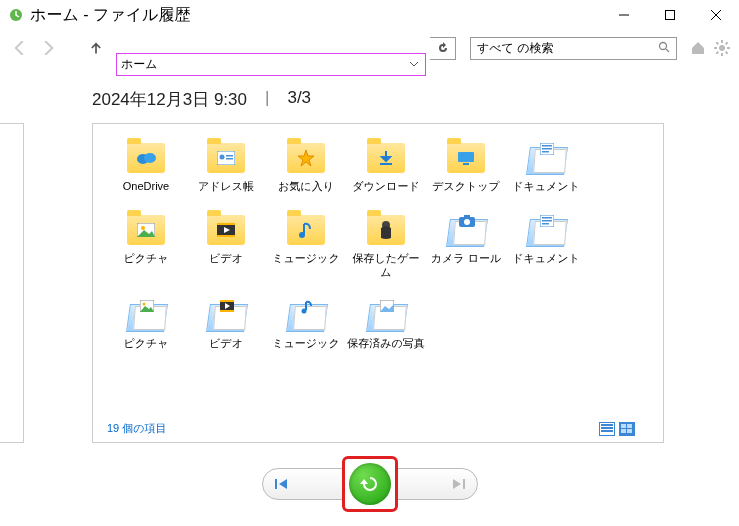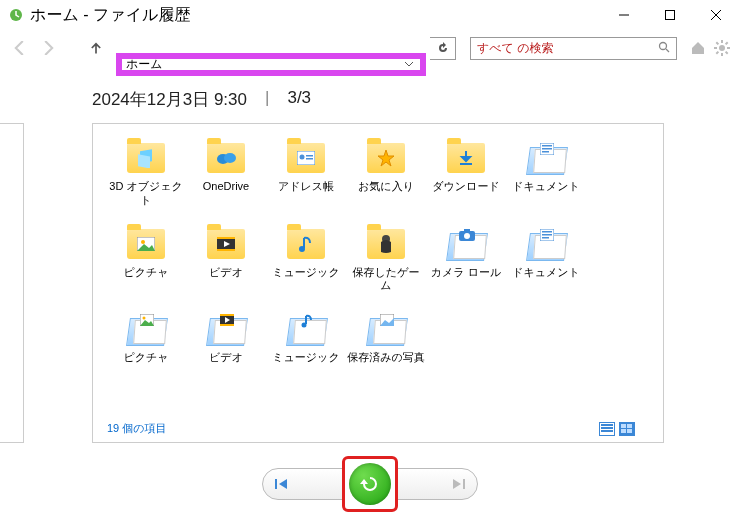--- a/index.html
+++ b/index.html
@@ -53,21 +53,21 @@
   .nav-up {
     width: 24px; height: 24px;
     display: flex; align-items: center; justify-content: center;
     color: #555;
     margin-left: 20px;
     margin-right: 4px;
   }
   .address {
     flex: 0 0 310px;
     height: 23px;
-    border: 6px solid #d946ef;
+    border: 1px solid #d946ef;
     display: flex;
     align-items: center;
     padding: 0 4px;
     margin-top: 32px;
   }
   .address .addr-text { flex: 1; font-size: 12px; }
   .address .dropdown { color: #555; padding: 0 3px; }
   .refresh-box {
     width: 26px; height: 23px;
     border: 1px solid #999;
@@ -75,21 +75,21 @@
     display: flex; align-items: center; justify-content: center;
     color: #555;
   }
   .search {
     flex: 1;
     height: 23px;
     border: 1px solid #999;
     margin-left: 10px;
     display: flex; align-items: center;
     padding: 0 6px;
-    color: #b91c1c;
+    color: #000000;
   }
   .search .placeholder { flex: 1; font-size: 12px; }
   .right-icons {
     display: flex; gap: 6px; margin-left: 8px;
     color: #aaa;
   }
   .right-icons .ico { width: 18px; height: 18px; display: flex; align-items: center; justify-content: center; }
   
   .timestamp {
     padding: 22px 0 12px 92px;
@@ -345,33 +345,20 @@
 </div>
 
 <div class="content-wrap">
   <div class="left-panel"></div>
   <div class="content">
     <div class="grid" id="grid">
         <div class="item">
           <div class="icon-wrap">
             <div class="folder">
               <div class="overlay">
-                <svg width="20" height="20" viewBox="0 0 20 20">
-                  <rect x="4" y="4" width="12" height="12" fill="#6cd0ff" transform="skewY(-10)"></rect>
-                  <rect x="2" y="6" width="12" height="12" fill="#a8e4ff" transform="skewY(10)"></rect>
-                </svg>
-              </div>
-            </div>
-          </div>
-          <div class="label">3D オブジェクト</div>
-        </div>
-        <div class="item">
-          <div class="icon-wrap">
-            <div class="folder">
-              <div class="overlay">
                 <svg width="22" height="14" viewBox="0 0 22 14">
                   <ellipse cx="8" cy="8" rx="6" ry="5" fill="#2a8dd8"></ellipse>
                   <ellipse cx="15" cy="7" rx="6" ry="5" fill="#39a0ea"></ellipse>
                 </svg>
               </div>
             </div>
           </div>
           <div class="label">OneDrive</div>
         </div>
         <div class="item">
@@ -406,20 +393,33 @@
             <div class="folder">
               <div class="overlay">
                 <svg width="18" height="18" viewBox="0 0 18 18">
                   <path d="M9 2 V10 M5 8 L9 12 L13 8 Z" fill="#1e7fd6" stroke="#1e7fd6" stroke-width="2"></path>
                   <rect x="3" y="14" width="12" height="2" fill="#1e7fd6"></rect>
                 </svg>
               </div>
             </div>
           </div>
           <div class="label">ダウンロード</div>
+        </div>
+        <div class="item">
+          <div class="icon-wrap">
+            <div class="folder">
+              <div class="overlay">
+                <svg width="20" height="16" viewBox="0 0 20 16">
+                  <rect x="2" y="2" width="16" height="10" rx="1" fill="#39a0ea"></rect>
+                  <rect x="7" y="13" width="6" height="2" fill="#2a8dd8"></rect>
+                </svg>
+              </div>
+            </div>
+          </div>
+          <div class="label">デスクトップ</div>
         </div>
         <div class="item">
           <div class="icon-wrap">
             <div class="library">
               <div class="inner"><svg width="14" height="12" viewBox="0 0 14 12">
                   <rect width="14" height="12" fill="#fff" stroke="#4a90d9"></rect>
                   <rect x="2" y="2" width="10" height="1.5" fill="#4a90d9"></rect>
                   <rect x="2" y="5" width="10" height="1.5" fill="#4a90d9"></rect>
                   <rect x="2" y="8" width="7" height="1.5" fill="#4a90d9"></rect>
                 </svg></div>

